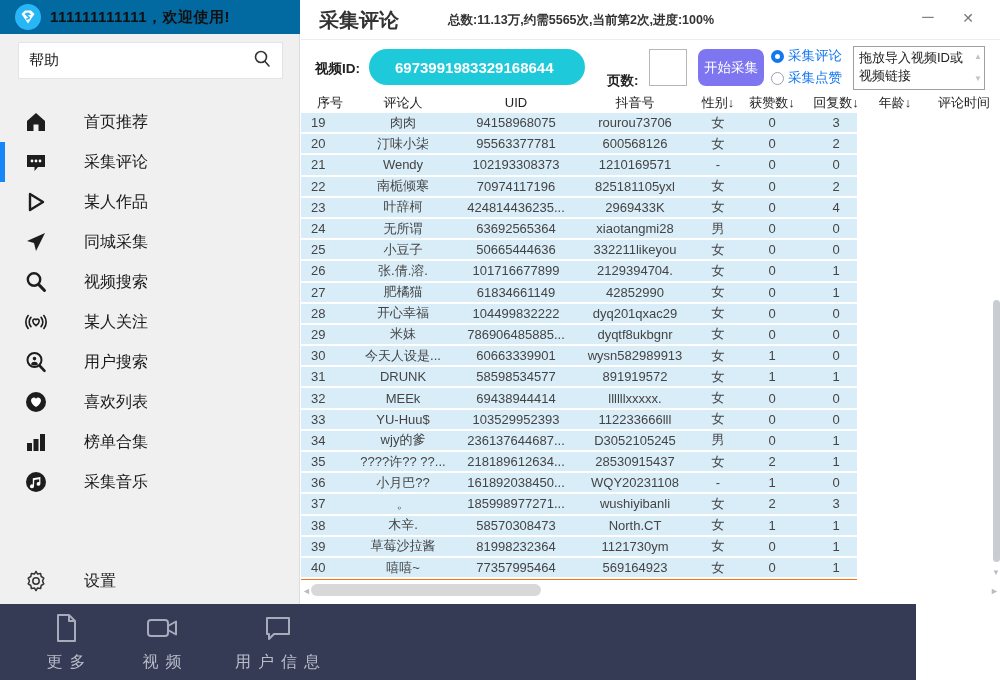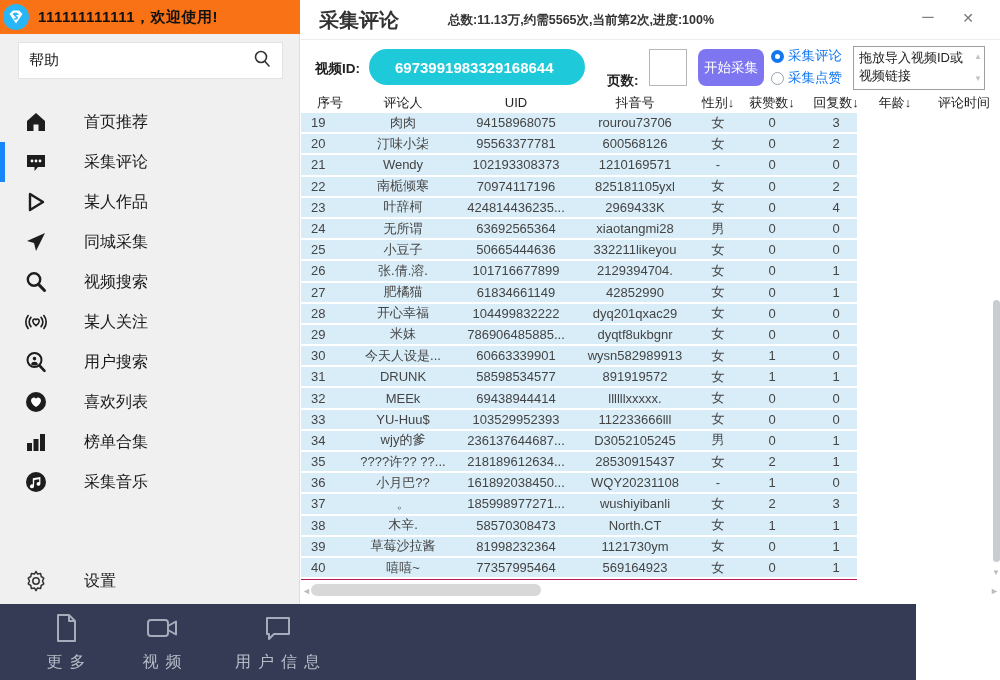--- a/index.html
+++ b/index.html
@@ -1,21 +1,21 @@
 <!DOCTYPE html>
 <html><head>
 <meta charset="utf-8">
 <style>
   * { margin:0; padding:0; box-sizing:border-box; }
   html,body { width:1000px; height:680px; font-family:"Liberation Sans","DejaVu Sans",sans-serif; background:#fff; overflow:hidden; }
   .app { position:relative; width:1000px; height:680px; }
 
   
   .sidebar { position:absolute; left:0; top:0; width:300px; height:604px; background:#f0f0f0; border-right:1px solid #ddd; }
-  .titlebar { position:absolute; left:0; top:0; width:300px; height:34px; background:#f97316; display:flex; align-items:center; gap:8px; padding-left:2px; }
+  .titlebar { position:absolute; left:0; top:0; width:300px; height:34px; background:#0369a1; display:flex; align-items:center; gap:8px; padding-left:14px; }
   .logo { width:28px; height:28px; flex:0 0 auto; }
   .app-title { font-size:15px; font-weight:bold; color:#111; letter-spacing:.5px; }
   .searchbox { position:absolute; left:18px; top:42px; width:265px; height:37px; background:#fff; border:1px solid #e3e3e3; display:flex; align-items:center; padding:0 10px; }
   .searchbox input { border:none; outline:none; flex:1; font-size:15px; color:#222; font-family:inherit; background:transparent; }
   .menu { position:absolute; left:0; top:102px; width:300px; }
   .menu-item { position:relative; height:40px; display:flex; align-items:center; gap:36px; padding-left:24px; cursor:pointer; }
   .menu-item .ico { width:24px; height:24px; display:flex; align-items:center; justify-content:center; }
   .menu-item .lbl { font-size:16px; color:#1a1a1a; }
   .menu-item.active::before { content:""; position:absolute; left:0; top:0; width:5px; height:40px; background:#1786f9; }
   .settings-item { position:absolute; left:0; top:561px; width:300px; }
@@ -43,21 +43,21 @@
   .radio-lbl { font-size:13.5px; color:#1377f0; white-space:nowrap; }
   .drop-box { position:absolute; left:552px; top:2px; width:132px; height:44px; border:1px solid #9f9f9f; font-size:13px; color:#222; padding:2px 12px 2px 5px; line-height:18px; overflow:hidden; }
   .drop-box .arr { position:absolute; right:2px; color:#c3c3c3; font-size:8px; }
   .drop-box .arr.up { top:1px; } .drop-box .arr.dn { bottom:1px; }
 
   
   .thead { position:absolute; left:0; top:92px; width:699px; height:21px; display:grid; grid-template-columns:48px 108px 118px 120px 46px 62px 66px 52px 1fr; align-items:center; font-size:13px; color:#222; }
   .thead .hc { text-align:center; white-space:nowrap; }
   .thead .hc:first-child { text-align:center; padding-left:10px; }
   .thead .hc:last-child { text-align:right; padding-right:10px; }
-  .tbody { position:absolute; left:0; top:113px; width:556px; height:467px; overflow:hidden; background:#be185d; }
+  .tbody { position:absolute; left:0; top:113px; width:556px; height:467px; overflow:hidden; background:#f97316; }
   .trow { height:21.2px; display:grid; grid-template-columns:48px 108px 118px 120px 46px 62px 66px 52px 1fr; align-items:center; background:#d9edf8; border-bottom:2px solid #fff; font-size:13px; color:#444; cursor:default; }
   .trow .tc { text-align:center; white-space:nowrap; overflow:hidden; }
   .trow .tc:first-child { text-align:left; padding-left:10px; }
   .trow .tc:last-child { text-align:left; padding-left:4px; }
 
   
   .vscroll { position:absolute; right:0; top:113px; width:8px; height:467px; }
   .vthumb { position:absolute; right:0; top:187px; width:7px; height:262px; background:#c9cdd2; border-radius:4px; }
   .varrow { position:absolute; right:0; top:455px; width:8px; height:10px; color:#b9bdc2; font-size:8px; line-height:10px; text-align:center; }
   .hscroll { position:absolute; left:0; top:583px; width:699px; height:14px; }

